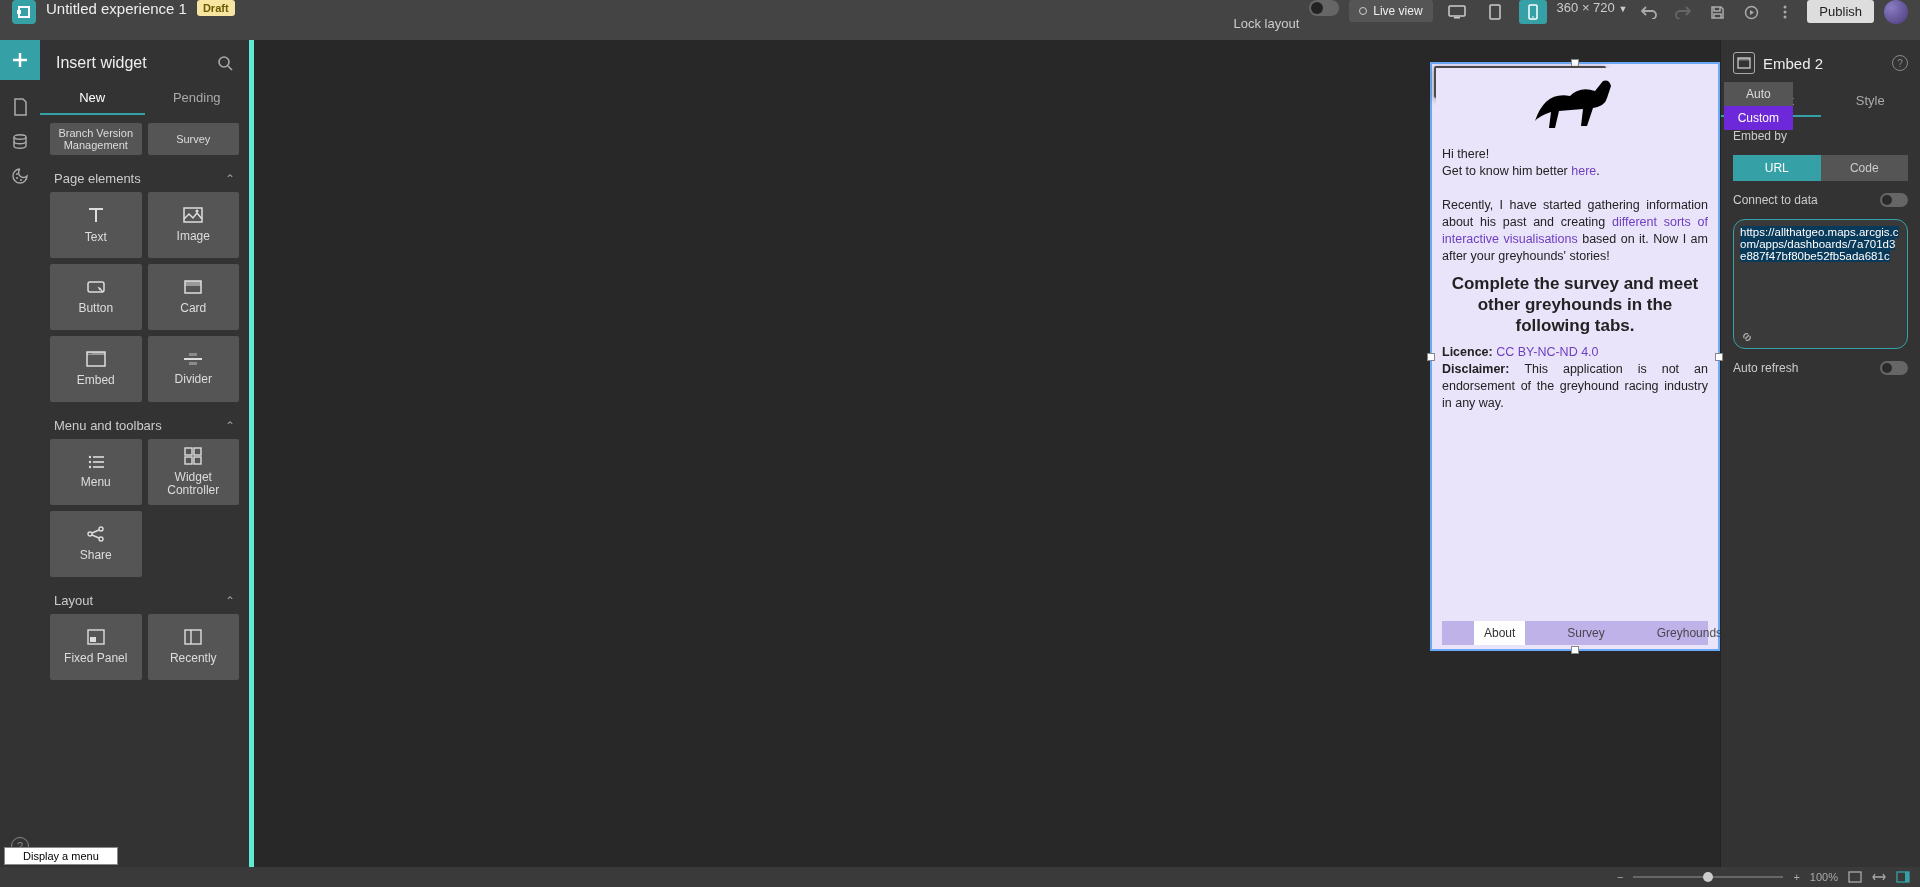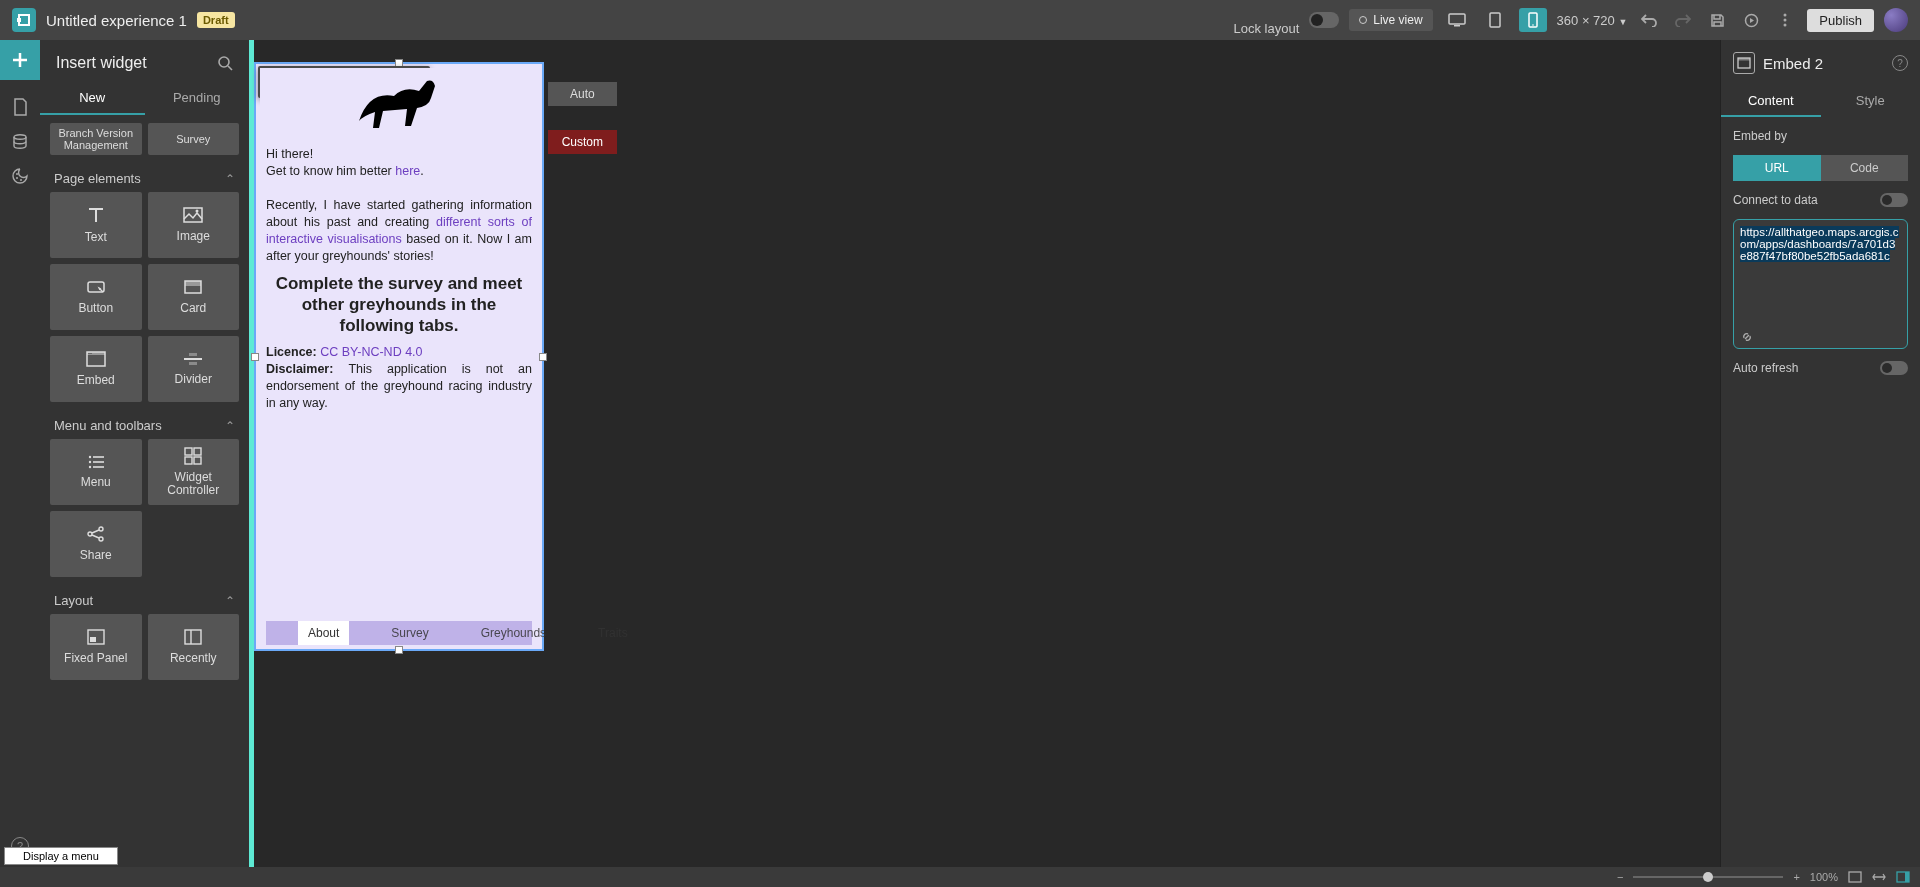--- a/index.html
+++ b/index.html
@@ -1,19 +1,19 @@
 <!DOCTYPE html>
 <html><head>
 <meta charset="utf-8">
 <style>
   * { box-sizing: border-box; margin: 0; padding: 0; font-family: "Segoe UI", Arial, sans-serif; }
   body { background: #282828; color: #ccc; width: 1920px; height: 887px; overflow: hidden; font-size: 13px; }
 
   
-  .topbar { height: 40px; background: #444; display: flex; align-items: center; padding: 0 12px; gap: 10px; }
+  .topbar { height: 40px; background: #444; display: flex; align-items: flex-start; padding: 0 12px; gap: 10px; }
   .logo { width: 24px; height: 24px; background: #36a0a7; border-radius: 4px; display:flex;align-items:center;justify-content:center;color:#fff;font-weight:bold;font-size:12px;}
   .title { color: #eee; font-size: 15px; }
   .draft-badge { background: #f7e6a2; color: #6b5a00; font-size: 11px; padding: 2px 6px; border-radius: 3px; font-weight:600;}
   .topbar-spacer { flex: 1; }
   .lock-label { color:#ccc; font-size:13px;margin-top:16px; }
   .switch { width: 30px; height: 16px; background:#666; border-radius:8px; position:relative; }
   .switch::after{content:"";position:absolute;width:12px;height:12px;border-radius:50%;background:#222;top:2px;left:2px;}
   .live-btn { background:#555; border-radius:3px; padding:4px 10px; color:#eee; font-size:12px; display:flex;align-items:center;gap:6px;}
   .live-dot{width:8px;height:8px;border:1px solid #ccc;border-radius:50%;}
   .dev-ic { width:28px;height:24px;border-radius:3px;display:flex;align-items:center;justify-content:center;color:#ccc;}
@@ -47,36 +47,36 @@
   .ins-body::-webkit-scrollbar-thumb{background:#555;border-radius:3px;}
   .tile-row2{display:flex;gap:6px;margin-bottom:0px;}
   .partial-tile{flex:1;background:#555;border-radius:2px;color:#ddd;font-size:11px;text-align:center;padding:4px 3px;line-height:12px;}
   .section-head{display:flex;align-items:center;justify-content:space-between;color:#ccc;font-size:13px;padding:16px 4px 6px;}
   .chev{color:#999;font-size:12px;}
   .tile-grid{display:flex;flex-wrap:wrap;gap:6px;}
   .tile{width:calc(50% - 3px);height:66px;background:#555;border-radius:2px;display:flex;flex-direction:column;align-items:center;justify-content:center;color:#ddd;font-size:12px;gap:6px;}
   .tile-ic{color:#ddd;font-size:18px;}
 
   
-  .canvas-wrap{flex:1;display:flex;align-items:flex-start;justify-content:flex-start;position:relative;padding-top:22px;}
+  .canvas-wrap{flex:1;display:flex;align-items:flex-start;justify-content:flex-end;position:relative;padding-top:22px;}
   .device{width:290px; height:589px; background:#eae4fb; border:2px solid #6aa9f7; position:relative;}
   .sel-handle{position:absolute;width:8px;height:8px;background:#fff;border:1px solid #888;}
   .device .hN{top:-5px;left:50%;transform:translateX(-50%);} 
   .device .hS{bottom:-5px;left:50%;transform:translateX(-50%);} 
   .device .hW{left:-5px;top:50%;transform:translateY(-50%);} 
   .device .hE{right:-5px;top:50%;transform:translateY(-50%);} 
 
   .sel-toolbar{position:absolute;top:2px;left:2px;height:32px;background:#4a4a4a;display:flex;align-items:center;border-radius:2px;box-shadow:0 2px 6px rgba(0,0,0,.4);}
   .tb-btn{width:28px;height:28px;display:flex;align-items:center;justify-content:center;color:#ddd;border-right:1px solid #3a3a3a;}
   .tb-btn:last-child{border-right:none;}
   .tb-caret{font-size:8px;color:#ccc;margin-left:-6px;margin-right:4px;}
 
   .sizing-panel{position:absolute;top:18px;right:-75px;display:flex;flex-direction:column;}
   .size-btn{padding:5px 14px;font-size:12px;text-align:center;color:#ddd;background:#555;}
-  .size-btn.active{background:#7f1d1d;color:#fff;margin-top:24px;}
+  .size-btn.active{background:#6d28d9;color:#fff;}
 
   .emb-content{position:absolute;top:4px;left:4px;right:4px;bottom:30px;padding:8px 6px;background:#eae4fb;color:#222;font-size:12px;overflow:hidden;}
   .silhouette{display:flex;justify-content:center;margin-bottom:10px;}
   .emb-body{font-size:12.5px; line-height:17px; text-align:justify;}
   .emb-body a{color:#6d3fc0;}
   .emb-body .bold{font-weight:700;}
   .emb-heading{font-weight:800;font-size:17px;text-align:center;line-height:21px;margin:8px 0;}
 
   .dev-tabs{position:absolute;left:10px;right:10px;bottom:4px;height:24px;background:#bfb2e8;display:flex;}
   .dev-tab{flex:0 0 auto;padding:0 10px;font-size:12px;color:#333;display:flex;align-items:center;margin-left:32px;}
@@ -91,21 +91,21 @@
   .rp-q{width:16px;height:16px;border:1px solid #888;border-radius:50%;color:#888;font-size:10px;display:flex;align-items:center;justify-content:center;}
   .rp-tabs{display:flex;}
   .rp-tab{flex:1;text-align:center;padding:7px 0;color:#aaa;font-size:13px;}
   .rp-tab.active{color:#fff;border-bottom:2px solid #36a0a7;}
   .rp-body{padding:12px;display:flex;flex-direction:column;gap:12px;}
   .rp-label{color:#ccc;font-size:12px;}
   .seg{display:flex;border-radius:0;overflow:hidden;}
   .seg-btn{flex:1;text-align:center;padding:6px 0;font-size:12px;background:#555;color:#ccc;}
   .seg-btn.active{background:#36a0a7;color:#fff;}
   .row-between{display:flex;justify-content:space-between;align-items:center;}
-  .url-box{border:1px solid #36a0a7;background:#3a3a3a;border-radius:6px;padding:6px;min-height:130px;font-size:11.5px;color:#ddd;word-break:break-all;position:relative;}
+  .url-box{border:1px solid #36a0a7;background:#3a3a3a;border-radius:12px;padding:6px;min-height:130px;font-size:11.5px;color:#ddd;word-break:break-all;position:relative;}
   .url-sel{background:#0a3a5a;color:#fff;}
   .link-ic{position:absolute;bottom:4px;left:6px;color:#aaa;font-size:13px;}
   .toggle{width:28px;height:14px;background:#666;border-radius:7px;position:relative;}
   .toggle::after{content:"";position:absolute;width:10px;height:10px;border-radius:50%;background:#2a2a2a;top:2px;left:2px;}
 
   
   .status{height:20px;background:#3a3a3a;display:flex;align-items:center;justify-content:flex-end;padding:0 10px;gap:10px;color:#aaa;font-size:11px;}
   .zoom-track{width:150px;height:2px;background:#666;position:relative;}
   .zoom-thumb{position:absolute;width:10px;height:10px;border-radius:50%;background:#ccc;top:-4px;left:50%;transform:translateX(-50%);}
   .status-ic{color:#aaa;}

